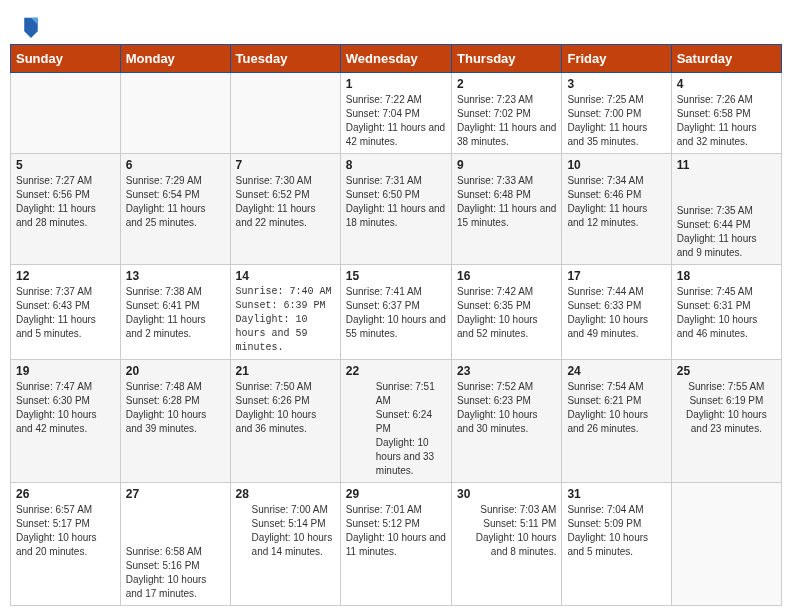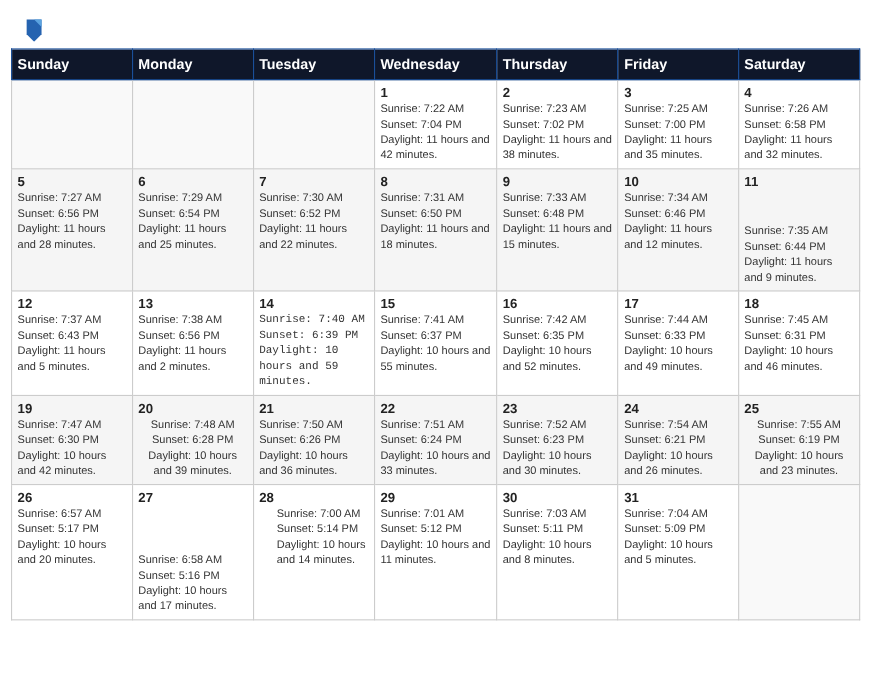--- a/index.html
+++ b/index.html
@@ -49,21 +49,21 @@
       font-weight: normal;
       color: #444;
     }
     .calendar {
       width: 100%;
       border-collapse: collapse;
       border: 1px solid #ccc;
       font-size: 11px;
     }
     .calendar thead tr th {
-      background-color: #0f172a;
+      background-color: #c2410c;
       color: #fff;
       text-align: left;
       padding: 6px 5px;
       font-size: 13px;
       font-weight: bold;
       border: 1px solid #1a4f99;
     }
     .calendar tbody tr td {
       border: 1px solid #ccc;
       vertical-align: top;
@@ -199,21 +199,21 @@
       <tr>
         <td>
           <div class="cell-date">12</div>
           <div class="cell-info" style="white-space: pre-wrap;">Sunrise: 7:37 AM
 Sunset: 6:43 PM
 Daylight: 11 hours and 5 minutes.</div>
         </td>
         <td>
           <div class="cell-date">13</div>
           <div class="cell-info" style="white-space: pre-wrap;">Sunrise: 7:38 AM
-Sunset: 6:56 PM
+Sunset: 6:41 PM
 Daylight: 11 hours and 2 minutes.</div>
         </td>
         <td>
           <div class="cell-date">14</div>
           <div class="cell-info" style="white-space: pre-wrap; font-family: Liberation Mono, monospace;">Sunrise: 7:40 AM
 Sunset: 6:39 PM
 Daylight: 10 hours and 59 minutes.</div>
         </td>
         <td>
           <div class="cell-date">15</div>
@@ -242,33 +242,33 @@
       </tr>
       <tr>
         <td>
           <div class="cell-date">19</div>
           <div class="cell-info" style="white-space: pre-wrap;">Sunrise: 7:47 AM
 Sunset: 6:30 PM
 Daylight: 10 hours and 42 minutes.</div>
         </td>
         <td>
           <div class="cell-date">20</div>
-          <div class="cell-info" style="white-space: pre-wrap; text-align: center;">Sunrise: 7:48 AM
+          <div class="cell-info" style="white-space: pre-wrap;">Sunrise: 7:48 AM
 Sunset: 6:28 PM
 Daylight: 10 hours and 39 minutes.</div>
         </td>
         <td>
           <div class="cell-date">21</div>
           <div class="cell-info" style="white-space: pre-wrap;">Sunrise: 7:50 AM
 Sunset: 6:26 PM
 Daylight: 10 hours and 36 minutes.</div>
         </td>
         <td>
           <div class="cell-date">22</div>
-          <div class="cell-info" style="white-space: pre-wrap;">Sunrise: 7:51 AM
+          <div class="cell-info" style="white-space: pre-wrap; margin-left: 30px;">Sunrise: 7:51 AM
 Sunset: 6:24 PM
 Daylight: 10 hours and 33 minutes.</div>
         </td>
         <td>
           <div class="cell-date">23</div>
           <div class="cell-info" style="white-space: pre-wrap;">Sunrise: 7:52 AM
 Sunset: 6:23 PM
 Daylight: 10 hours and 30 minutes.</div>
         </td>
         <td>
@@ -304,21 +304,21 @@
 Daylight: 10 hours and 14 minutes.</div>
         </td>
         <td>
           <div class="cell-date">29</div>
           <div class="cell-info" style="white-space: pre-wrap;">Sunrise: 7:01 AM
 Sunset: 5:12 PM
 Daylight: 10 hours and 11 minutes.</div>
         </td>
         <td>
           <div class="cell-date">30</div>
-          <div class="cell-info" style="white-space: pre-wrap;">Sunrise: 7:03 AM
+          <div class="cell-info" style="white-space: pre-wrap; text-align: right;">Sunrise: 7:03 AM
 Sunset: 5:11 PM
 Daylight: 10 hours and 8 minutes.</div>
         </td>
         <td>
           <div class="cell-date">31</div>
           <div class="cell-info" style="white-space: pre-wrap;">Sunrise: 7:04 AM
 Sunset: 5:09 PM
 Daylight: 10 hours and 5 minutes.</div>
         </td>
         <td class="empty-cell"></td>

